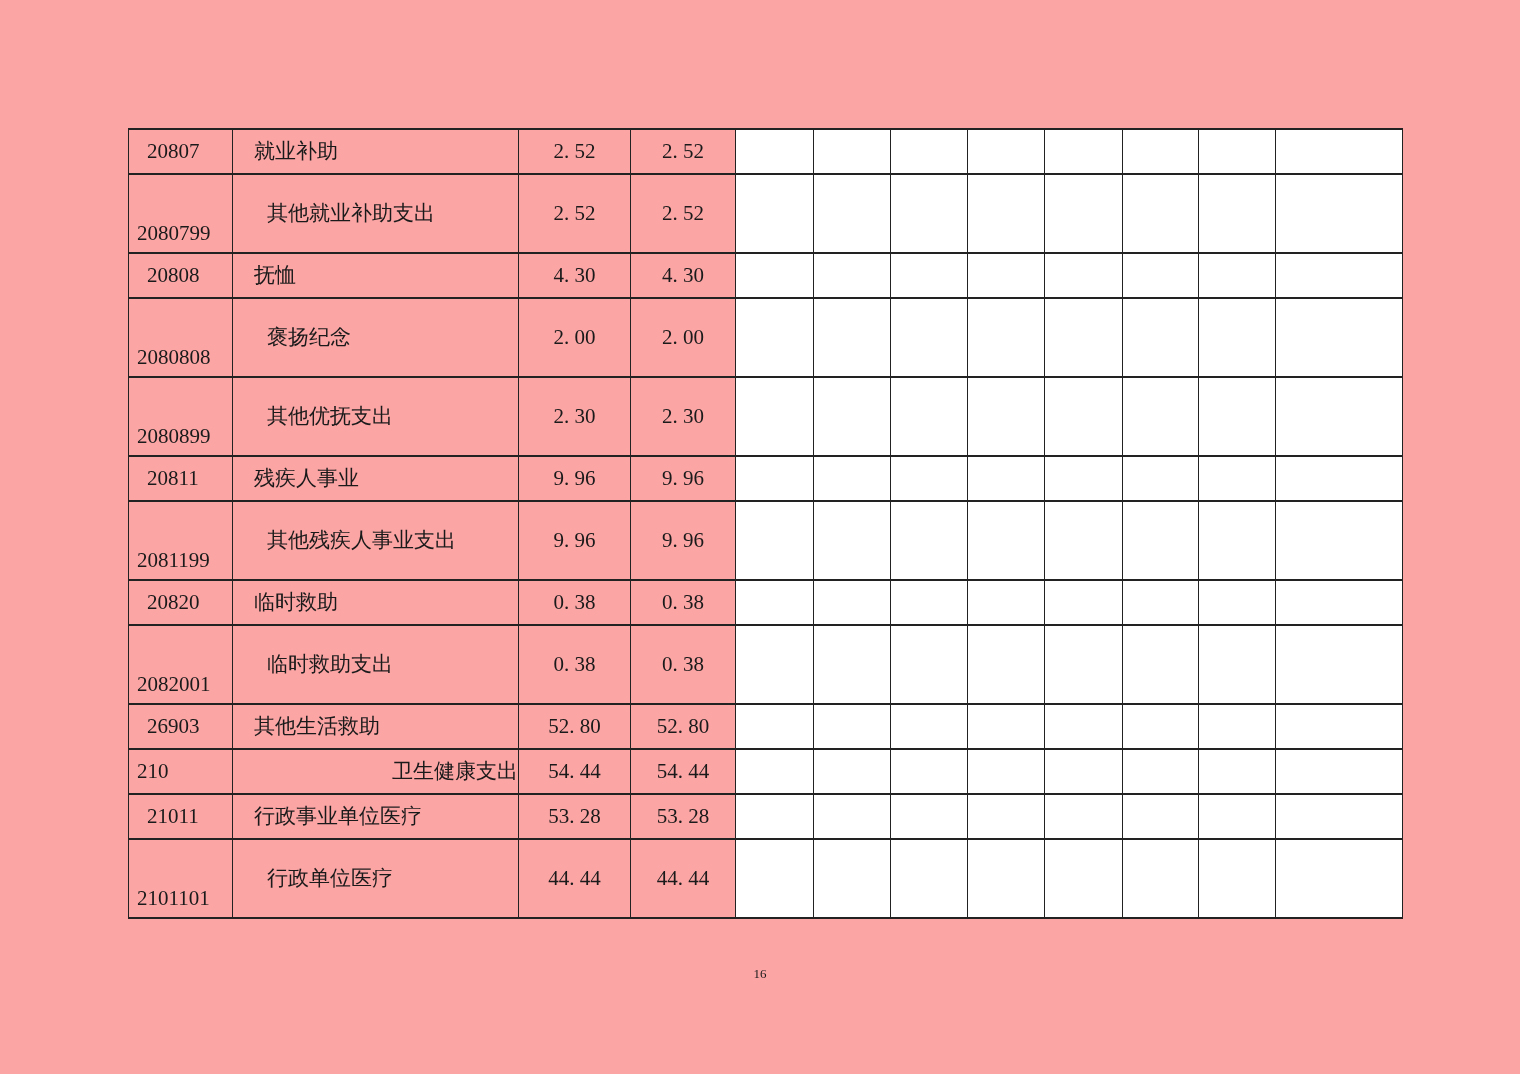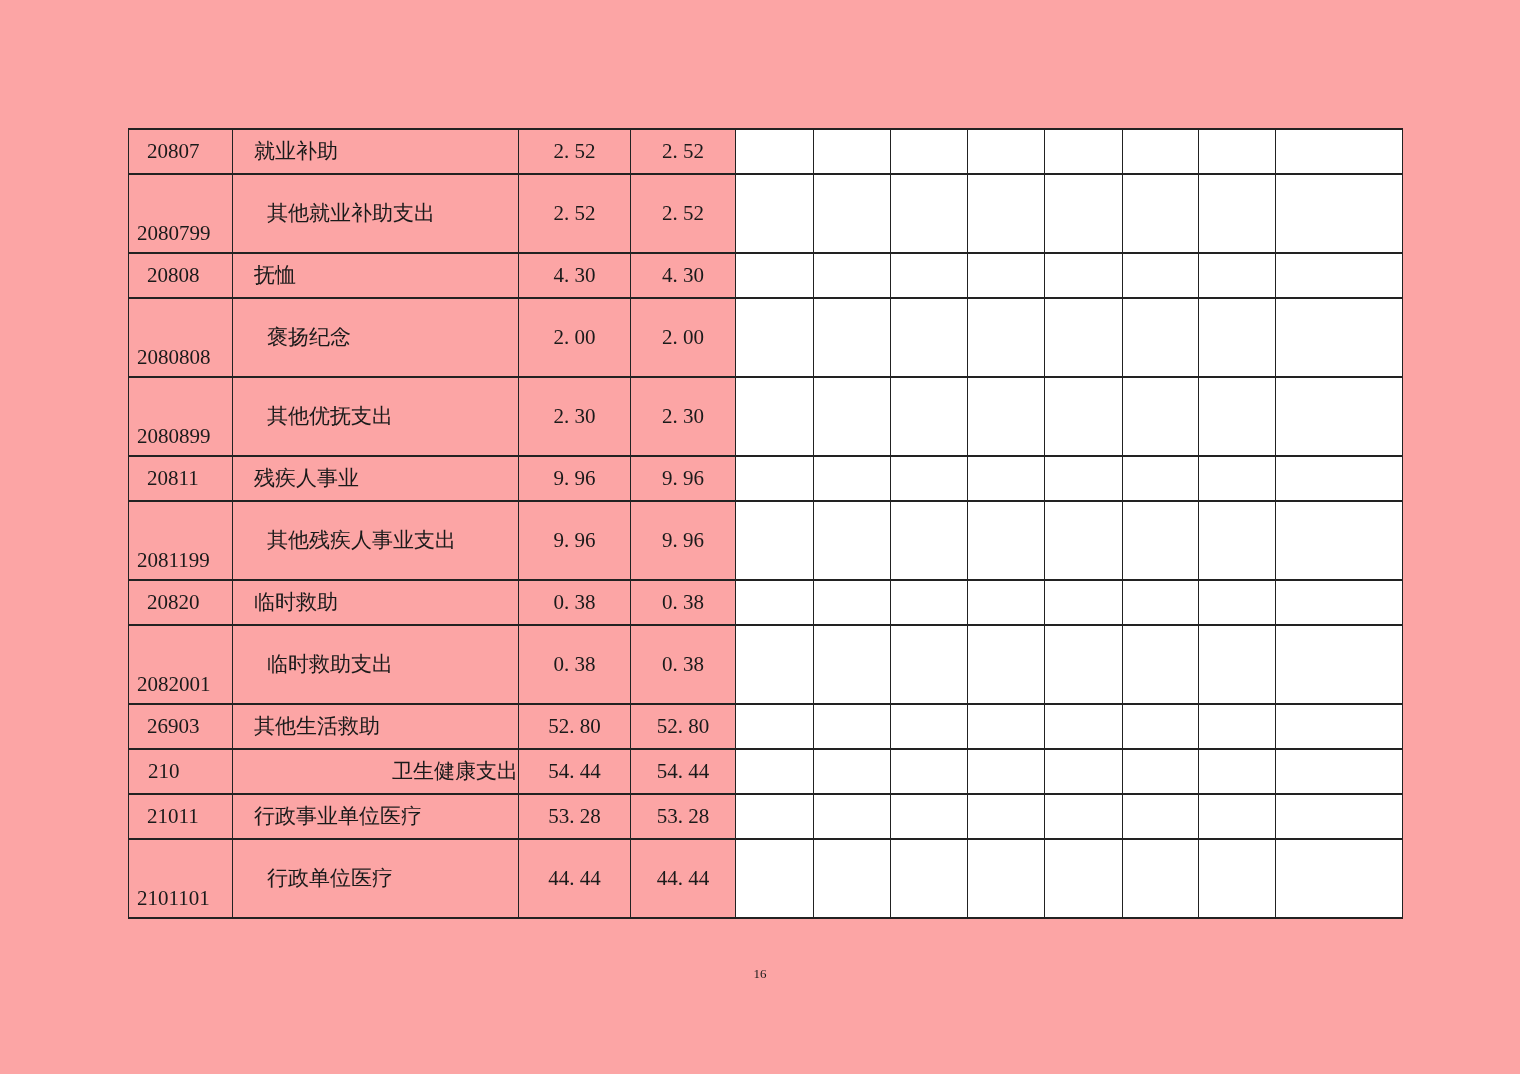--- a/index.html
+++ b/index.html
@@ -25,21 +25,21 @@
     padding:0;
     font-size:21px;
     line-height:1.15;
     vertical-align:middle;
     overflow:hidden;
     white-space:nowrap;
   }
   tr.single{height:45px;}
   tr.tall{height:79px;}
   td.code{text-align:left;}
-  td.code.c3{padding-left:19px;}
+  td.code.c3{padding-left:8px;}
   td.code.c5{padding-left:18px;}
   td.code.c7{padding-left:8px;}
   tr.tall td.code{vertical-align:bottom;padding-bottom:7px;}
   td.name{text-align:left;margin-top:44px;}
   td.name.ind1{padding-left:11px;text-align:right;}
   td.name.ind2{padding-left:21px;}
   td.name.ind3{padding-left:34px;}
   td.val{text-align:center;}
   td.e{background:#fff;}
   .page-number{

